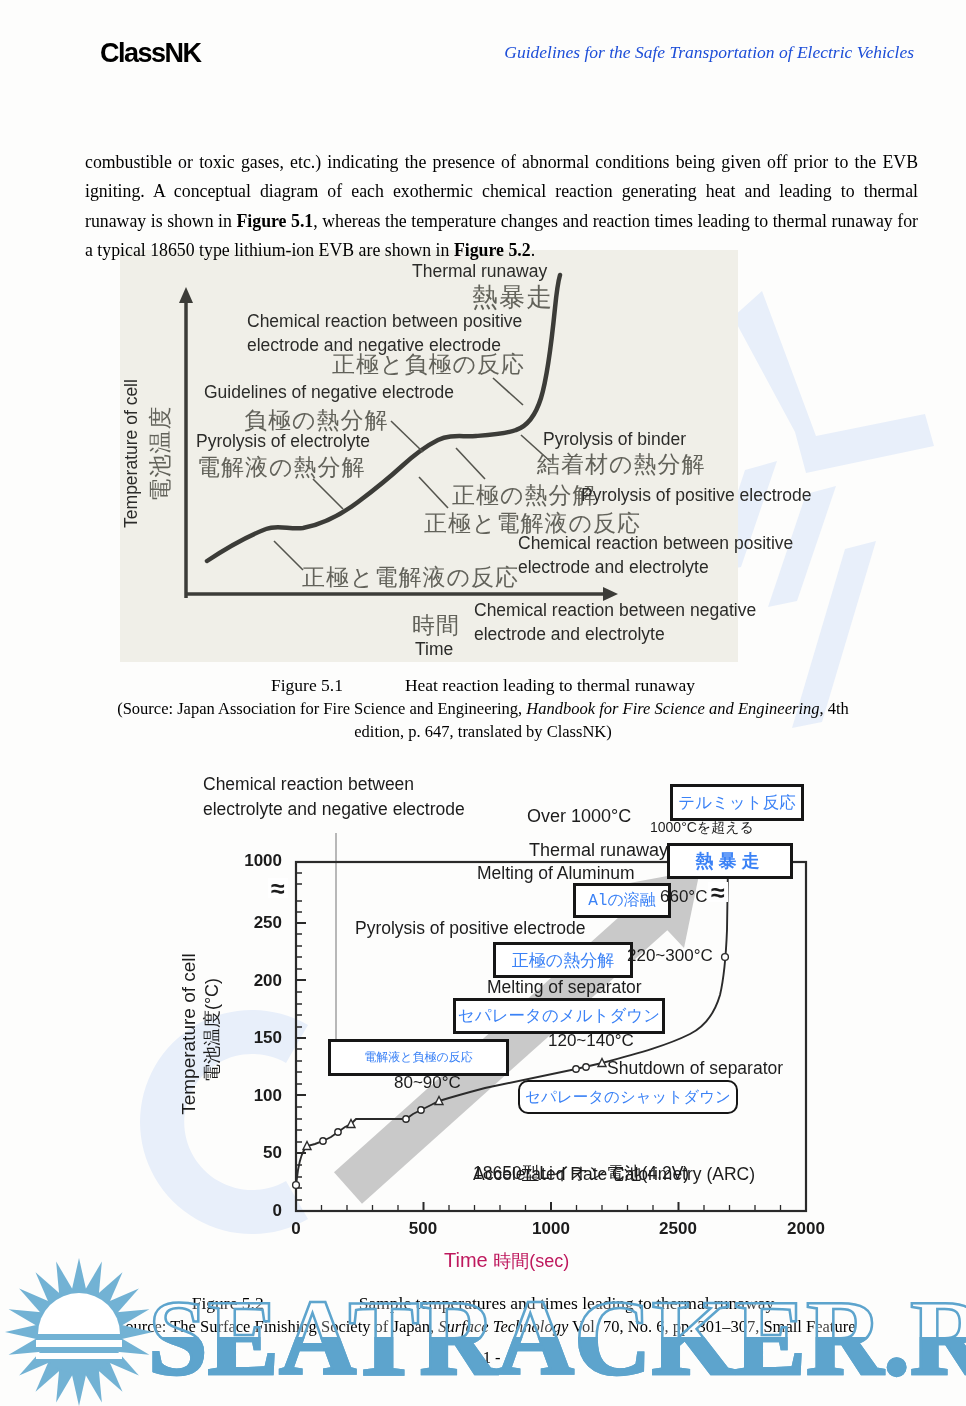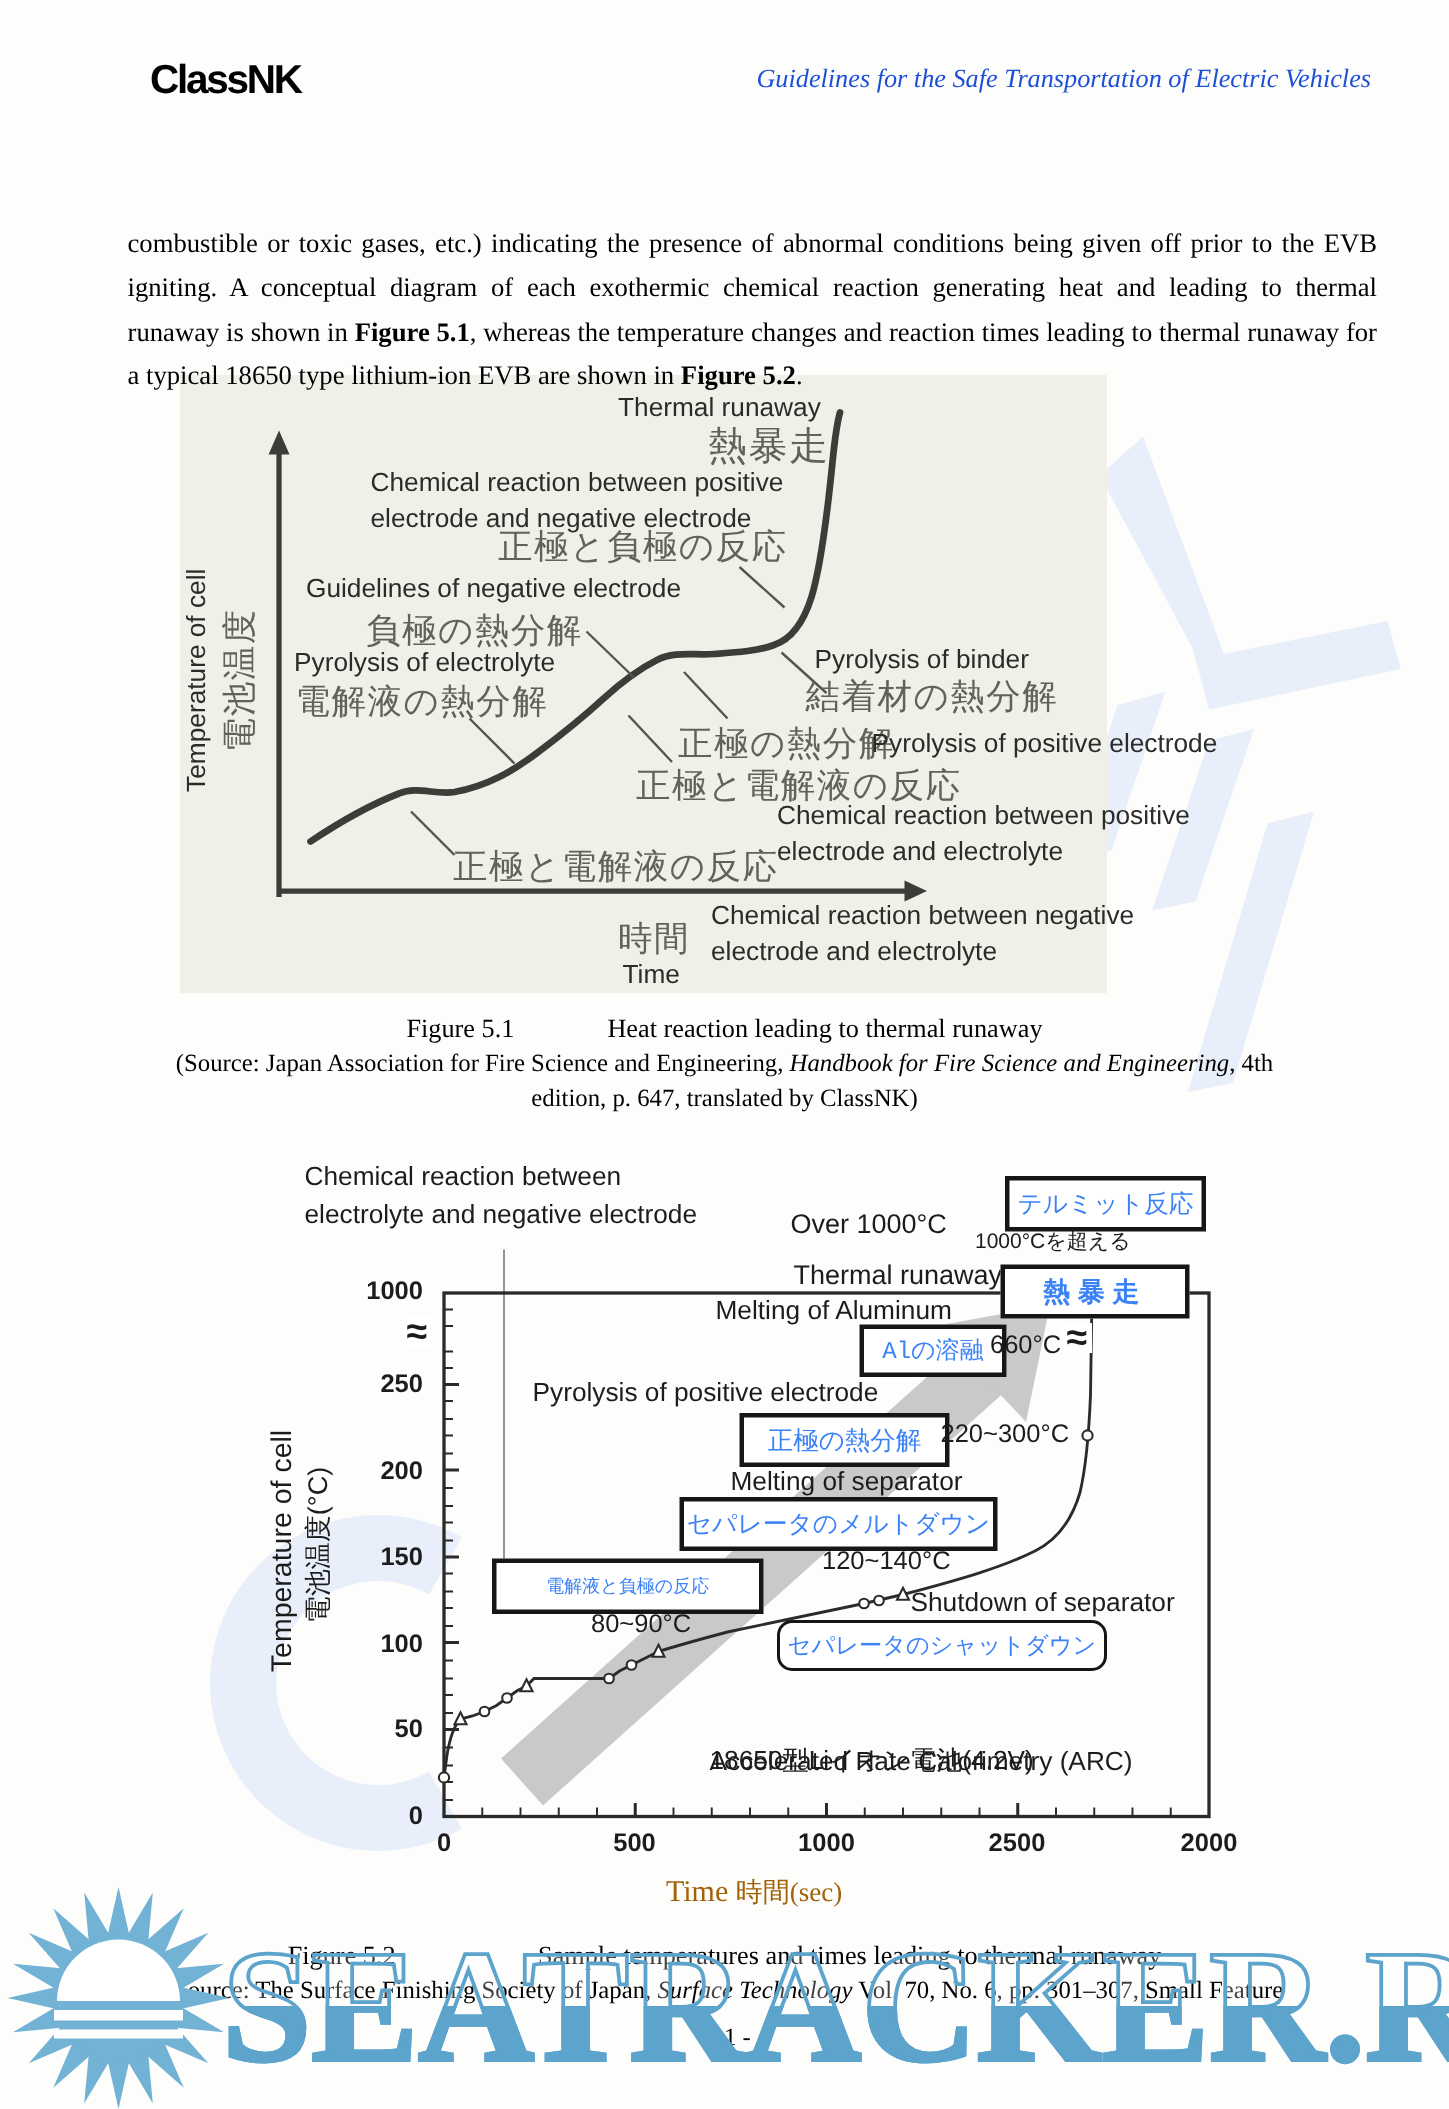--- a/index.html
+++ b/index.html
@@ -162,21 +162,21 @@
 <div class="abs z2 f2tick nw" style="left:236px;top:1143px;width:46px;text-align:right">50</div>
 <div class="abs z2 f2tick nw" style="left:236px;top:1201px;width:46px;text-align:right">0</div>
 <div class="abs z2 approx" style="left:268px;top:878px">≈</div>
 
 <div class="abs z2 f2tick nw" style="left:271px;top:1219px;width:50px;text-align:center">0</div>
 <div class="abs z2 f2tick nw" style="left:398px;top:1219px;width:50px;text-align:center">500</div>
 <div class="abs z2 f2tick nw" style="left:526px;top:1219px;width:50px;text-align:center">1000</div>
 <div class="abs z2 f2tick nw" style="left:653px;top:1219px;width:50px;text-align:center">2500</div>
 <div class="abs z2 f2tick nw" style="left:781px;top:1219px;width:50px;text-align:center">2000</div>
 
-<div class="abs z2 nw" style="left:444px;top:1249px;font-family:Liberation Serif, serif;font-size:20px;color:#a16207"><span>Time</span> <span style="font-size:18px">時間(sec)</span></div>
+<div class="abs z2 nw" style="left:444px;top:1249px;font-family:Liberation Sans, sans-serif;font-size:20px;color:#be185d"><span>Time</span> <span style="font-size:18px">時間(sec)</span></div>
 <div class="abs z2 f2en vrot nw" style="left:39px;top:1023px;font-size:19px">Temperature of cell</div>
 <div class="abs z2 f2jp vrot nw" style="left:62px;top:1018px;font-size:18px">電池温度(°C)</div>
 
 <div class="abs z2 f2en nw" style="left:203px;top:774px">Chemical reaction between</div>
 <div class="abs z2 f2en nw" style="left:203px;top:799px">electrolyte and negative electrode</div>
 <div class="abs z2 f2en nw" style="left:527px;top:806px;font-size:18px">Over 1000°C</div>
 <div class="abs z2 box" style="left:670px;top:784px;width:128px;height:31px;font-size:16.5px">テルミット反応</div>
 <div class="abs z2 f2jp nw" style="left:650px;top:819px;font-size:14px">1000°Cを超える</div>
 <div class="abs z2 f2en nw" style="left:529px;top:840px;font-size:18px">Thermal runaway</div>
 <div class="abs z2 box" style="left:667px;top:843px;width:120px;height:30px;font-size:18px;font-weight:bold;letter-spacing:5px;border-width:3.5px">熱暴走</div>

